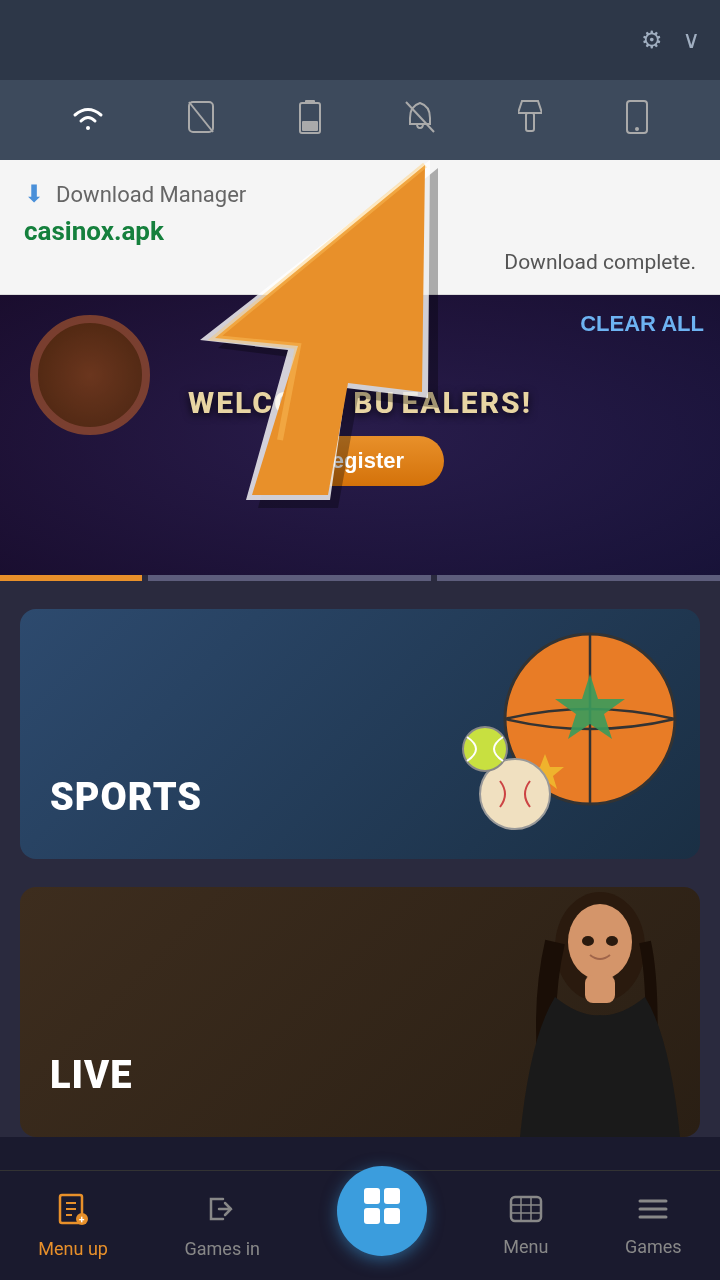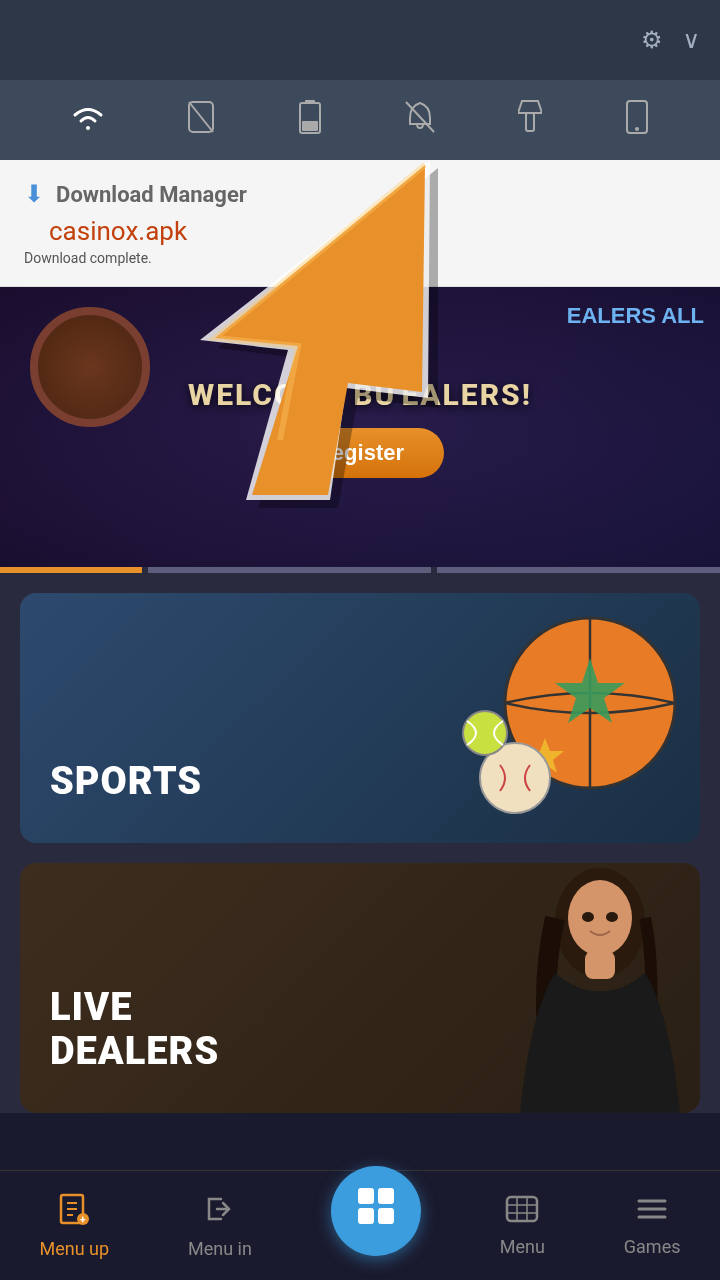--- a/index.html
+++ b/index.html
@@ -73,34 +73,34 @@
     }
 
     .download-icon {
       color: #4a90d9;
       font-size: 24px;
     }
 
     .notification-app-name {
       color: #666;
       font-size: 22px;
-      font-weight: 700;
+      font-weight: 400;
     }
 
     .notification-title {
       font-size: 26px;
-      font-weight: 400;
-      color: #c2410c;
+      font-weight: 700;
+      color: #15803d;
       margin-bottom: 4px;
-      margin-left: 25px;
     }
 
     .notification-body {
-      font-size: 14px;
+      font-size: 21px;
       color: #555;
+      text-align: right;
     }
 
     
     .main-content {
       width: 720px;
       position: relative;
       background: #2a2a3e;
     }
 
     
@@ -187,21 +187,21 @@
 
     .dot-separator {
       width: 6px;
       background: #2a2a3e;
       height: 6px;
     }
 
     
     .category-card {
       width: 680px;
-      margin: 20px auto;
+      margin: 28px auto;
       height: 250px;
       border-radius: 16px;
       background: #2d3748;
       overflow: hidden;
       position: relative;
       display: flex;
       align-items: center;
     }
 
     .sports-card {
@@ -374,21 +374,21 @@
   <div class="casino-banner">
     <div class="banner-bg"></div>
 
     <div class="banner-chips"></div>
 
     <div class="banner-text">
       <div class="banner-welcome">WELCOME BU<span style="color:transparent"> </span>EALERS!</div>
       <button class="register-btn">Register</button>
     </div>
 
-    <button class="clear-all-btn">EALERS ALL</button>
+    <button class="clear-all-btn">CLEAR ALL</button>
   </div>
 
   <div style="display:flex; height:6px; width:100%;">
     <div class="dot-active"></div>
     <div class="dot-separator"></div>
     <div class="dot-inactive"></div>
     <div class="dot-separator"></div>
     <div class="dot-inactive"></div>
   </div>
 
@@ -415,21 +415,20 @@
         <circle cx="55" cy="130" r="22" fill="#c8e040" stroke="#888" stroke-width="2"></circle>
         <path d="M37 118 Q55 130 37 142" stroke="white" stroke-width="2" fill="none"></path>
         <path d="M73 118 Q55 130 73 142" stroke="white" stroke-width="2" fill="none"></path>
       </svg>
     </div>
   </div>
 
   <div class="category-card live-dealers-card">
     <div class="card-label">
       <div>LIVE</div>
-      <div>DEALERS</div>
     </div>
 
     <div class="live-illustration">
       <svg width="300" height="250" viewBox="0 0 300 250">
 
         <ellipse cx="200" cy="60" rx="45" ry="55" fill="#2a1a0e"></ellipse>
 
         <ellipse cx="200" cy="55" rx="32" ry="38" fill="#d4956a"></ellipse>
 
         <path d="M155 55 Q140 120 150 200" stroke="#1a0e06" stroke-width="20" fill="none"></path>
@@ -483,21 +482,21 @@
     <span class="nav-label" style="color:#e8902a">Menu up</span>
   </div>
 
   <div class="nav-item">
     <span class="nav-icon">
       <svg width="30" height="32" viewBox="0 0 30 32" fill="none">
         <path d="M12 16 L24 16 M18 10 L24 16 L18 22" stroke="#888" stroke-width="2.5" stroke-linecap="round" fill="none"></path>
         <path d="M16 6 L4 6 L4 26 L16 26" stroke="#888" stroke-width="2.5" stroke-linecap="round" fill="none"></path>
       </svg>
     </span>
-    <span class="nav-label">Menu in</span>
+    <span class="nav-label">Games in</span>
   </div>
 
   <div class="nav-item">
     <div class="games-fab">
       <span class="nav-icon">
         <svg width="44" height="44" viewBox="0 0 44 44" fill="none">
           <rect x="4" y="4" width="16" height="16" rx="3" fill="white"></rect>
           <rect x="24" y="4" width="16" height="16" rx="3" fill="white"></rect>
           <rect x="4" y="24" width="16" height="16" rx="3" fill="white"></rect>
           <rect x="24" y="24" width="16" height="16" rx="3" fill="white"></rect>

